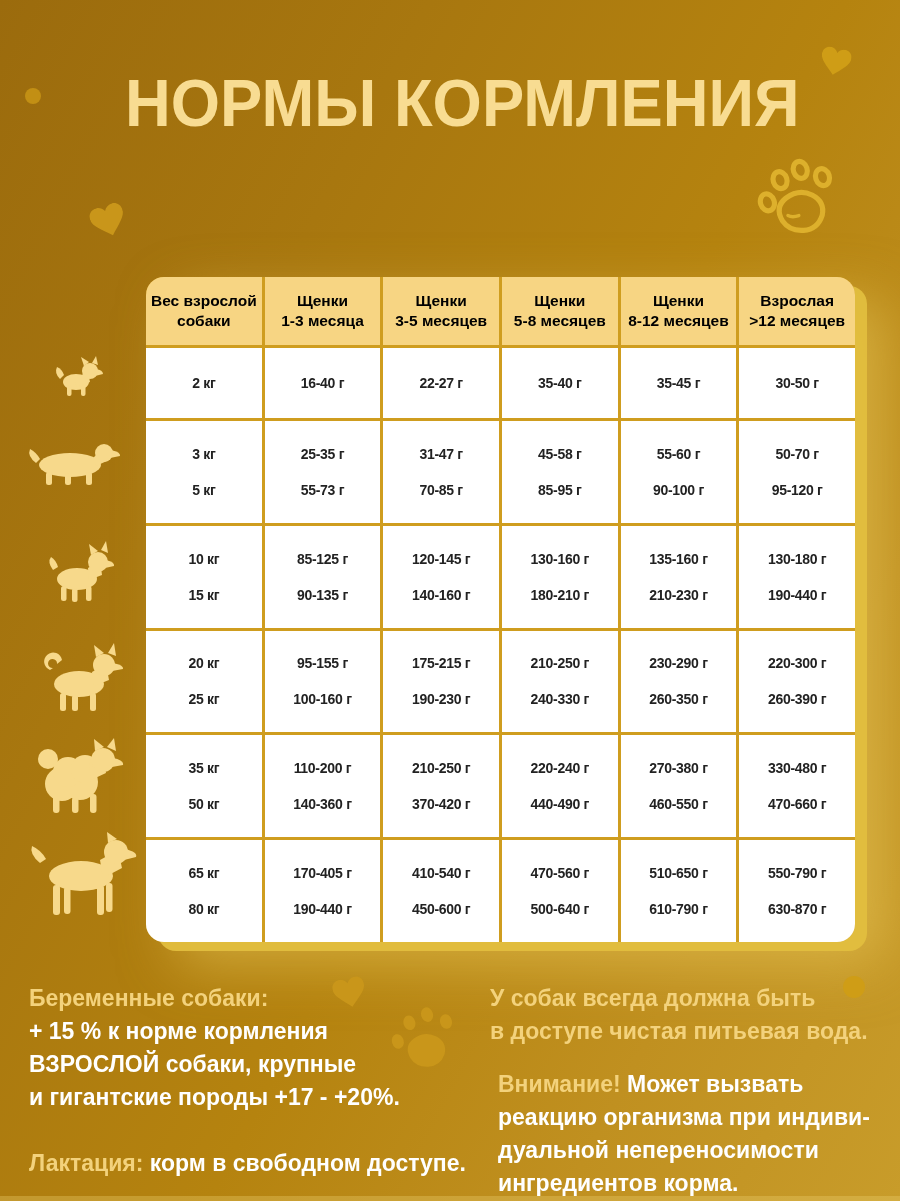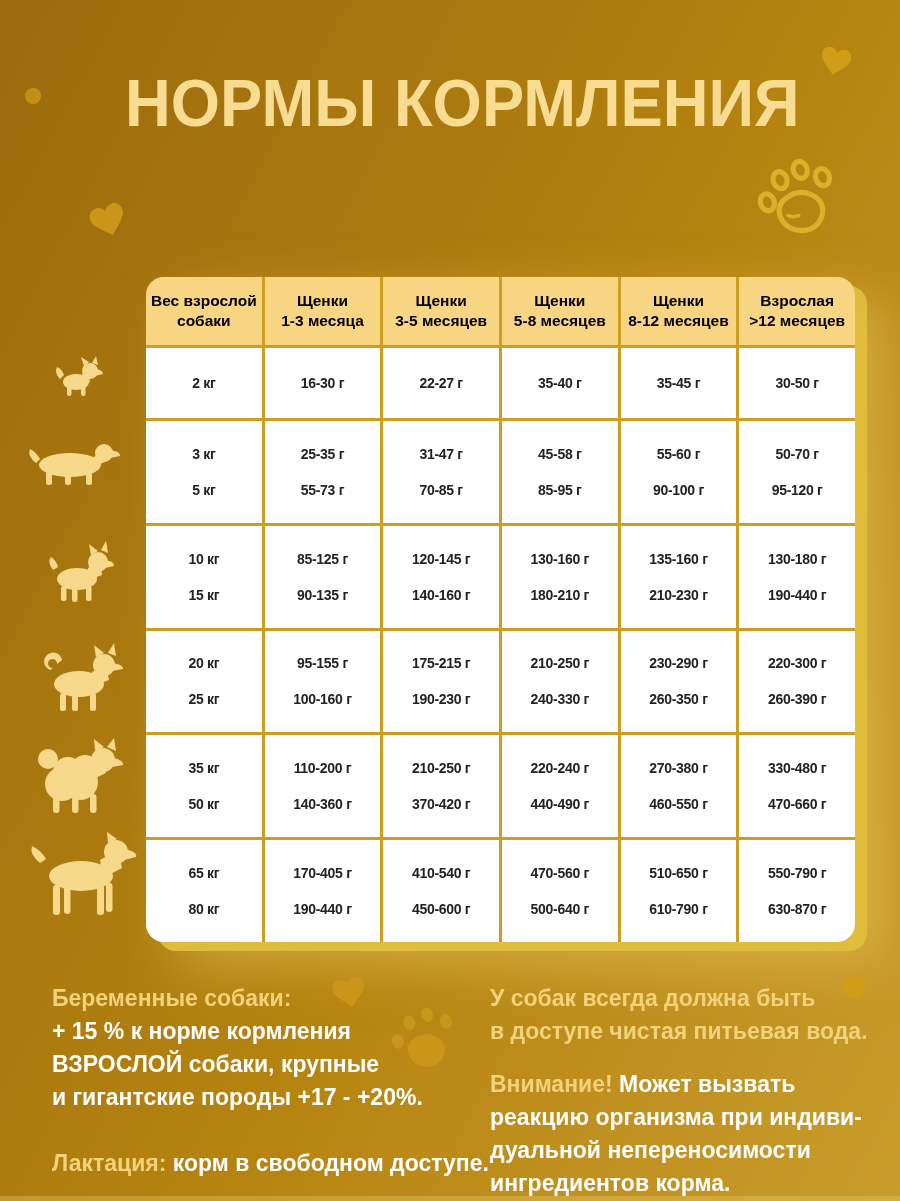--- a/index.html
+++ b/index.html
@@ -42,24 +42,24 @@
     letter-spacing:-0.3px;display:flex;align-items:center;justify-content:center;
     text-align:center;white-space:pre-line;
   }
   
   .dog{position:absolute;}
   .dog svg{display:block;}
   
   .note{position:absolute;font-weight:bold;font-size:23px;line-height:33px;color:#ffffff;}
   .note .lbl{color:#f3d27c;}
   .pre{white-space:pre-line;}
-  .note-left{left:52px;top:982px;width:440px;}
+  .note-left{left:29px;top:982px;width:440px;}
   .note-right{left:490px;top:982px;width:400px;}
   .lact{margin-top:33px;}
-  .attn{margin-top:20px;}
+  .attn{margin-top:20px;margin-left:8px;}
   
   .decor{position:absolute;pointer-events:none;}
 </style>
 </head>
 <body>
 
 <div class="title">
   <span class="l1">НОРМЫ КОРМЛЕНИЯ</span>
 </div>
 
@@ -70,21 +70,21 @@
 1-3 месяца</div>
     <div class="th">Щенки
 3-5 месяцев</div>
     <div class="th">Щенки
 5-8 месяцев</div>
     <div class="th">Щенки
 8-12 месяцев</div>
     <div class="th">Взрослая
 &gt;12 месяцев</div>
     <div class="td">2 кг</div>
-    <div class="td">16-30 г</div>
+    <div class="td">16-40 г</div>
     <div class="td">22-27 г</div>
     <div class="td">35-40 г</div>
     <div class="td">35-45 г</div>
     <div class="td">30-50 г</div>
     <div class="td">3 кг
 5 кг</div>
     <div class="td">25-35 г
 55-73 г</div>
     <div class="td">31-47 г
 70-85 г</div>

